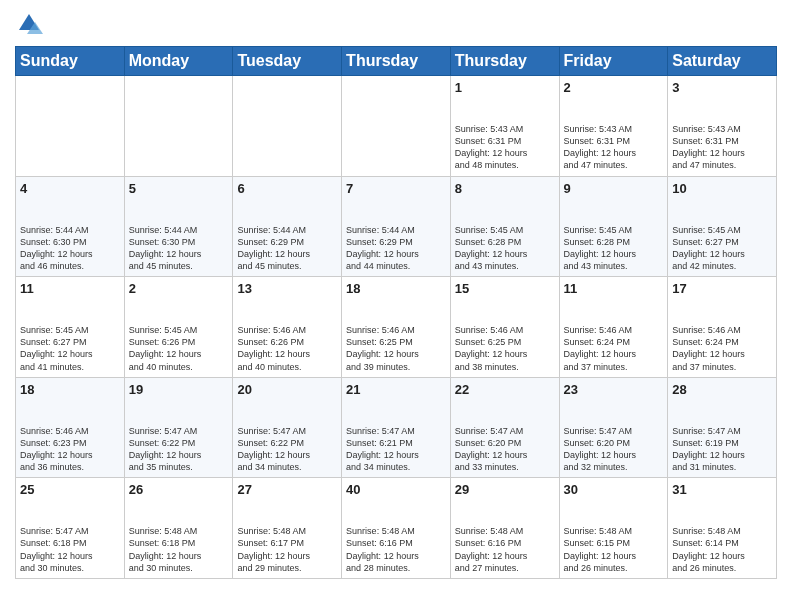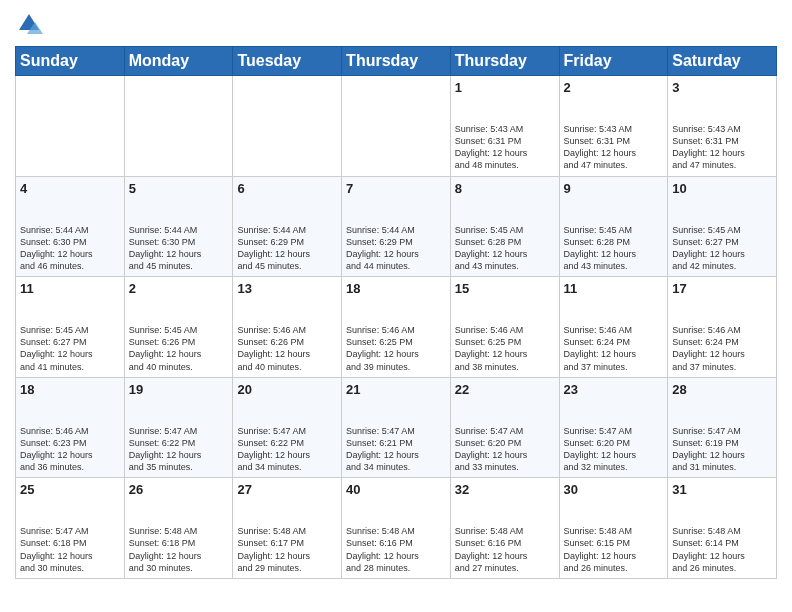--- a/index.html
+++ b/index.html
@@ -340,21 +340,21 @@
 and 29 minutes.</div>
           </td>
           <td>
             <span class="day-number">40</span>
             <div class="day-info" style="white-space: pre-line;">Sunrise: 5:48 AM
 Sunset: 6:16 PM
 Daylight: 12 hours
 and 28 minutes.</div>
           </td>
           <td>
-            <span class="day-number">32</span>
+            <span class="day-number">29</span>
             <div class="day-info" style="white-space: pre-line;">Sunrise: 5:48 AM
 Sunset: 6:16 PM
 Daylight: 12 hours
 and 27 minutes.</div>
           </td>
           <td>
             <span class="day-number">30</span>
             <div class="day-info" style="white-space: pre-line;">Sunrise: 5:48 AM
 Sunset: 6:15 PM
 Daylight: 12 hours

